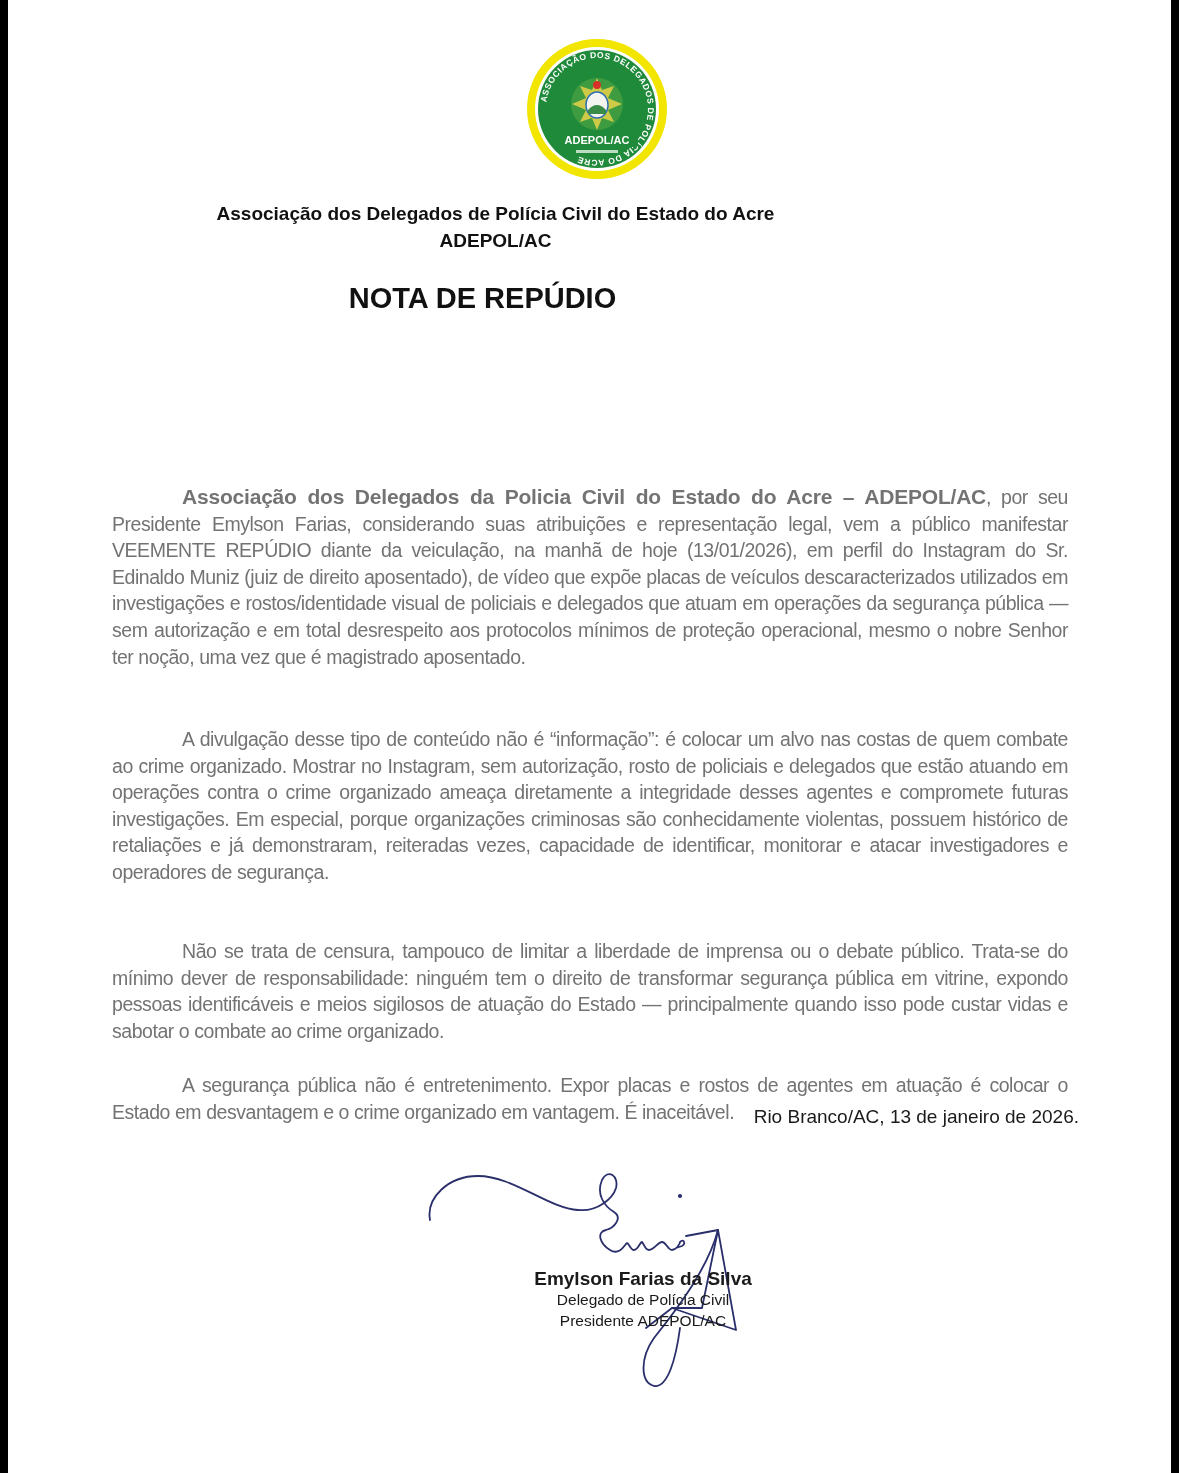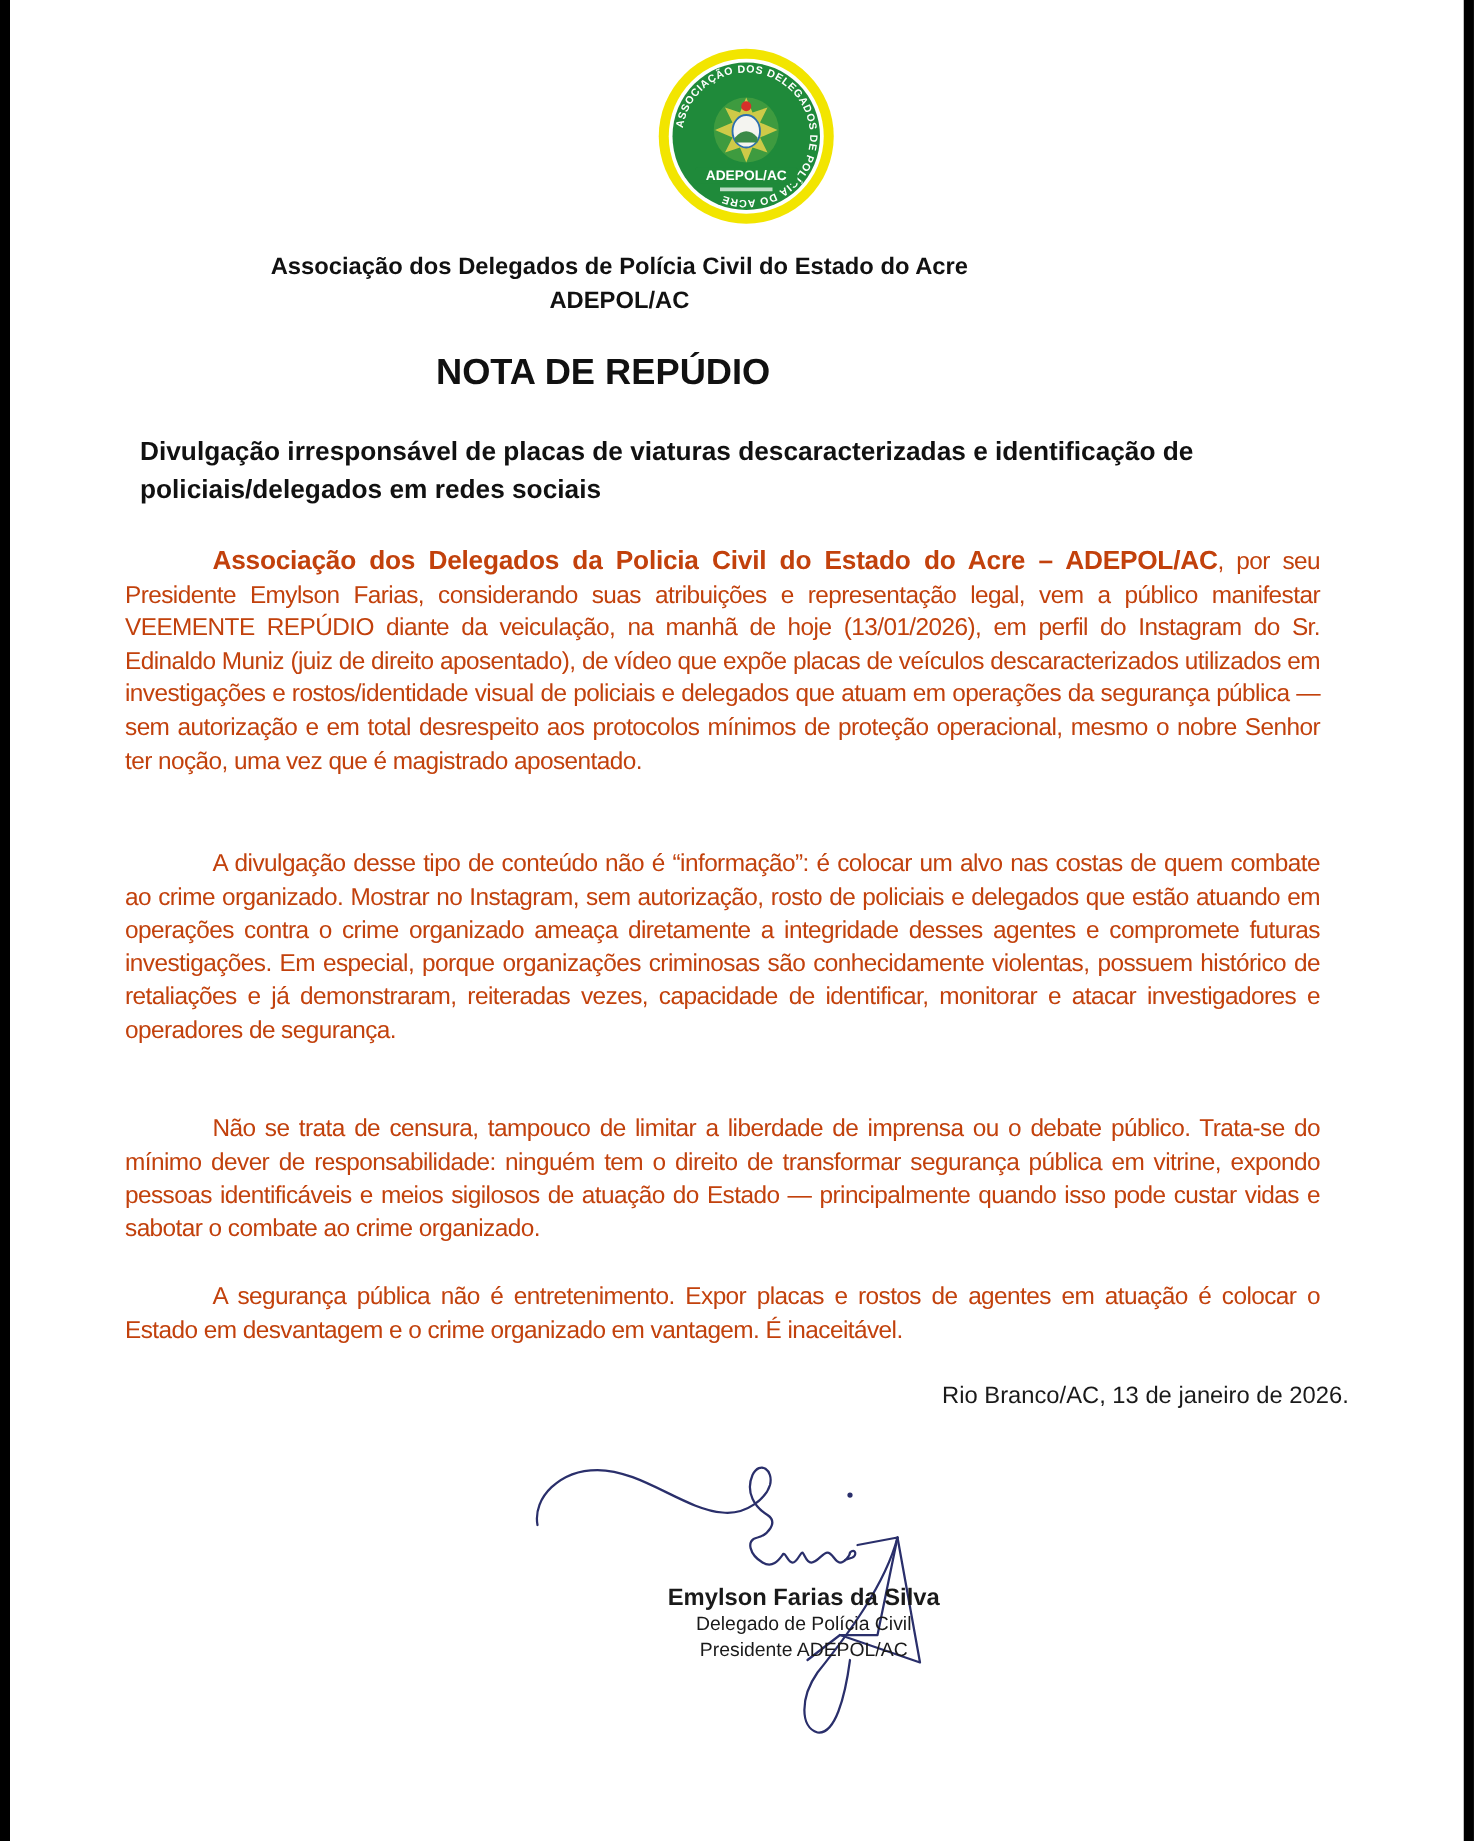--- a/index.html
+++ b/index.html
@@ -19,25 +19,26 @@
   .doc-title {
     position: absolute; left: 0; width: 949px; top: 280px; text-align: center;
     font-weight: bold; font-size: 29px; line-height: 36px; color: #111;
   }
   .subject {
     position: absolute; left: 104px; width: 956px; top: 347px;
     font-weight: bold; font-size: 21px; line-height: 30px; color: #111;
     text-align: left;
   }
   .para {
-    position: absolute; left: 92px; width: 956px;
-    font-size: 19.5px; line-height: 26.6px; color: #c2410c;
+    position: absolute; left: 104px; width: 956px;
+    font-size: 19.5px; line-height: 26.6px; color: #737373;
     text-align: justify; text-indent: 70px;
     font-family: "Liberation Sans Narrow", "Liberation Sans", sans-serif;
     letter-spacing: -0.45px;
+    margin-top: 48px;
   }
   .para .lead { font-weight: bold; font-size: 21px; letter-spacing: -0.2px; }
   .p1 { top: 436px; }
   .p2 { top: 678px; }
   .p3 { top: 890px; }
   .p4 { top: 1024px; }
   .date {
     position: absolute; right: 92px; top: 1104px;
     font-size: 19px; line-height: 26px; color: #1a1a1a; text-align: center;
   }
@@ -71,21 +72,20 @@
     <rect x="30" y="96" width="82" height="13" rx="2" fill="#1f8a3a"></rect>
     <text x="71" y="106" text-anchor="middle" font-family="Liberation Sans, sans-serif" font-size="11" font-weight="bold" fill="#ffffff">ADEPOL/AC</text>
     <rect x="50" y="112" width="42" height="3" fill="#ffffff" opacity="0.7"></rect>
   </svg>
 
   <div class="org-name l1">Associação dos Delegados de Polícia Civil do Estado do Acre</div>
   <div class="org-name l2">ADEPOL/AC</div>
 
   <div class="doc-title">NOTA DE REPÚDIO</div>
 
-  <div class="subject">Divulgação irresponsável de placas de viaturas descaracterizadas e identificação de policiais/delegados em redes sociais</div>
 
   <p class="para p1"><span class="lead">Associação dos Delegados da Policia Civil do Estado do Acre – ADEPOL/AC</span><span>, por seu Presidente Emylson Farias, considerando suas atribuições e representação legal, vem a público manifestar VEEMENTE REPÚDIO diante da veiculação, na manhã de hoje (13/01/2026), em perfil do Instagram do Sr. Edinaldo Muniz (juiz de direito aposentado), de vídeo que expõe placas de veículos descaracterizados utilizados em investigações e rostos/identidade visual de policiais e delegados que atuam em operações da segurança pública — sem autorização e em total desrespeito aos protocolos mínimos de proteção operacional, mesmo o nobre Senhor ter noção, uma vez que é magistrado aposentado.</span></p>
 
   <p class="para p2">A divulgação desse tipo de conteúdo não é “informação”: é colocar um alvo nas costas de quem combate ao crime organizado. Mostrar no Instagram, sem autorização, rosto de policiais e delegados que estão atuando em operações contra o crime organizado ameaça diretamente a integridade desses agentes e compromete futuras investigações. Em especial, porque organizações criminosas são conhecidamente violentas, possuem histórico de retaliações e já demonstraram, reiteradas vezes, capacidade de identificar, monitorar e atacar investigadores e operadores de segurança.</p>
 
   <p class="para p3">Não se trata de censura, tampouco de limitar a liberdade de imprensa ou o debate público. Trata-se do mínimo dever de responsabilidade: ninguém tem o direito de transformar segurança pública em vitrine, expondo pessoas identificáveis e meios sigilosos de atuação do Estado — principalmente quando isso pode custar vidas e sabotar o combate ao crime organizado.</p>
 
   <p class="para p4">A segurança pública não é entretenimento. Expor placas e rostos de agentes em atuação é colocar o Estado em desvantagem e o crime organizado em vantagem. É inaceitável.</p>
 
   <div class="date">Rio Branco/AC, 13 de janeiro de 2026.</div>

